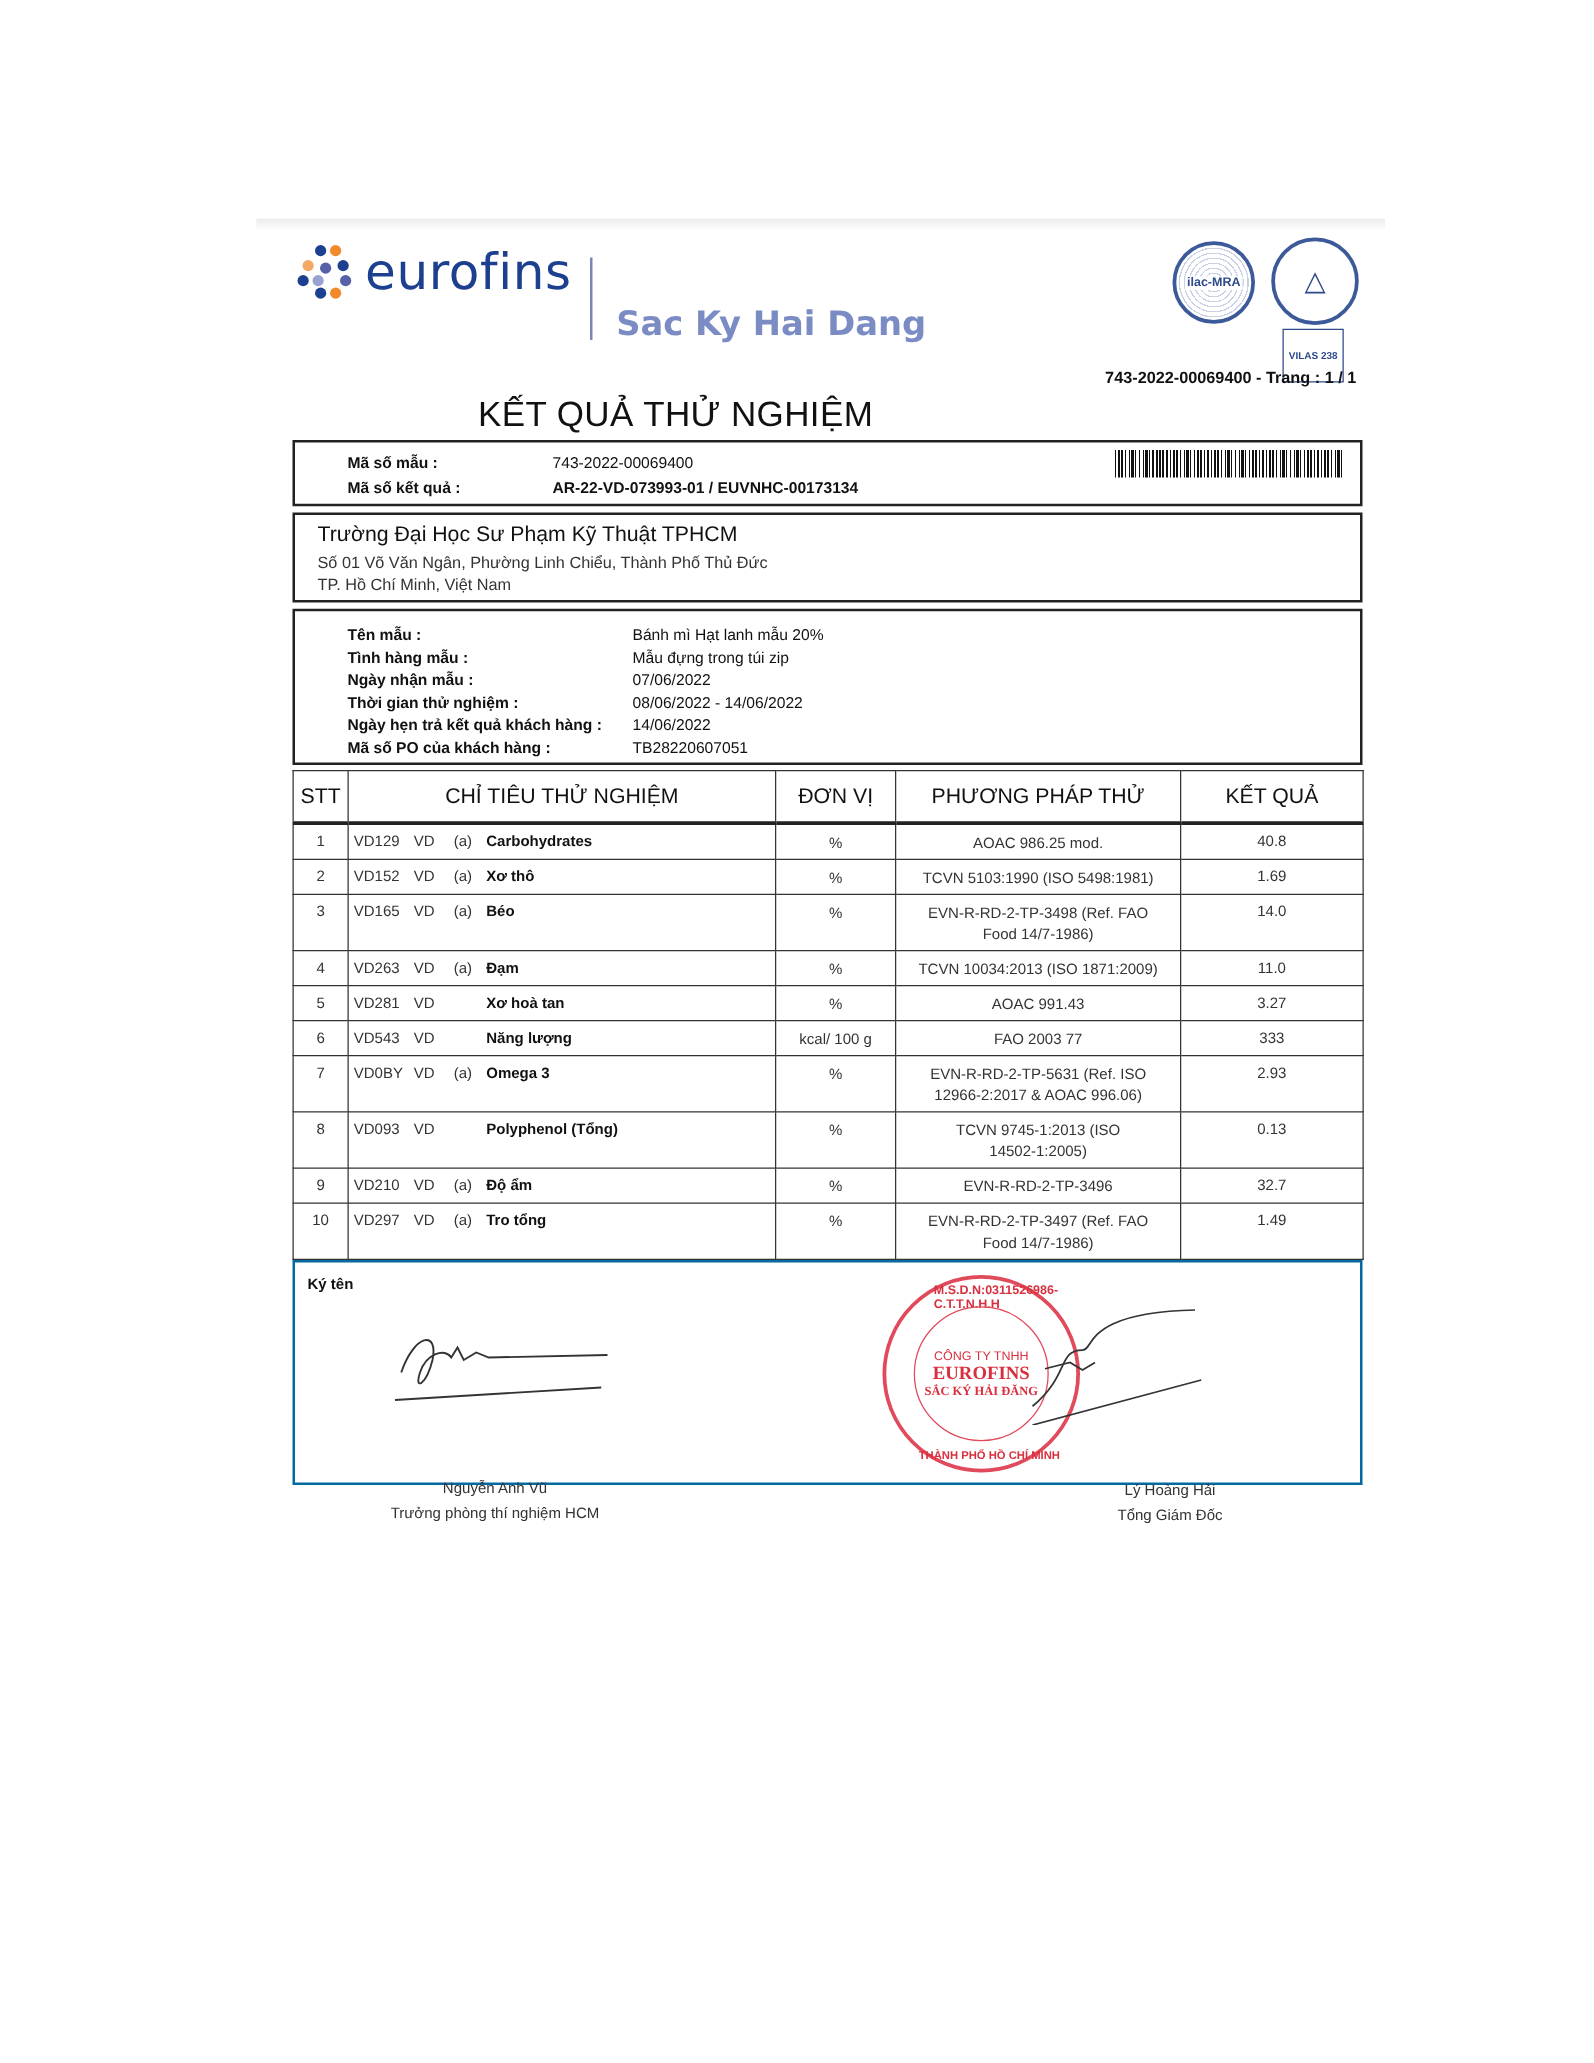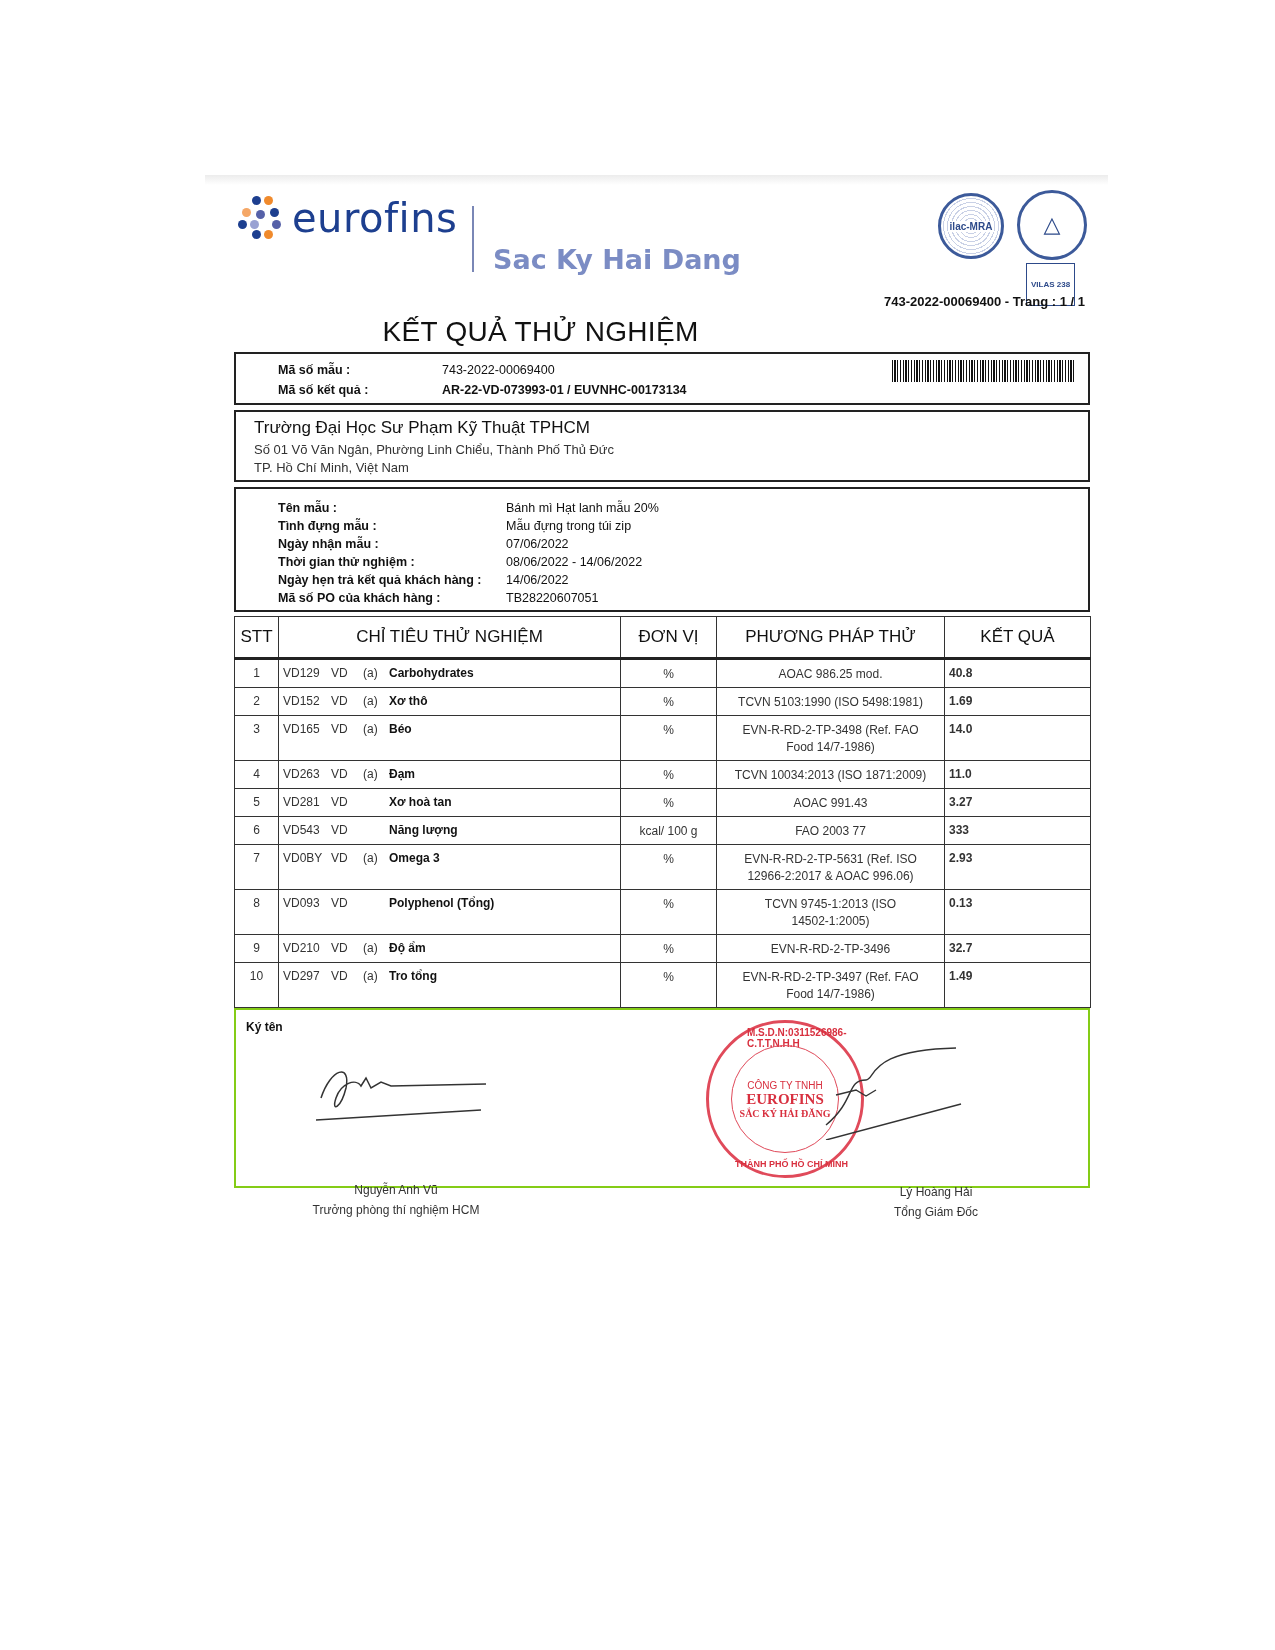--- a/index.html
+++ b/index.html
@@ -25,26 +25,26 @@
   .kv-b { font-weight:bold;padding-left:24px; }
   .barcode { position:absolute; right:14px; top:6px; width:182px; height:22px; background:repeating-linear-gradient(90deg,#111 0 1px,#fff 1px 2px,#111 2px 4px,#fff 4px 5px,#111 5px 6px,#fff 6px 8px,#111 8px 9px,#fff 9px 11px); }
   .org-name { position:absolute; left:18px; top:6px; font-size:17px; }
   .org-line { position:absolute; left:18px; font-size:13px; color:#333; }
   table.results { position:absolute; left:234px; top:616px; width:856px; border-collapse:collapse; table-layout:fixed; }
   table.results th, table.results td { border:1.5px solid #333; }
   table.results th { font-size:17px; font-weight:normal; height:38px; border-bottom:3px solid #222; }
   table.results td { font-size:12px; vertical-align:top; padding:6px 4px 4px; color:#333; }
   td.stt { text-align:center; }
   td.center { text-align:center; line-height:17px; }
-  td.res { font-weight:bold; color:#111; }
+  td.res { text-align:center; font-weight:normal; color:#111; }
   .code { display:inline-block; width:48px; }
   .vd { display:inline-block; width:32px; }
   .acc { display:inline-block; width:26px; }
   .param { font-weight:bold; color:#111; }
-  .sig { position:absolute; left:234px; top:1008px; width:856px; height:180px; border:2px solid #84cc16; box-sizing:border-box; }
+  .sig { position:absolute; left:234px; top:1008px; width:856px; height:180px; border:2px solid #0369a1; box-sizing:border-box; }
   .sig-label { position:absolute; left:10px; top:10px; font-size:12px; font-weight:bold; }
   .signer { position:absolute; text-align:center; font-size:12px; color:#333; line-height:20px;margin-top:40px; }
   .stamp { position:absolute; left:470px; top:10px; width:158px; height:158px; border-radius:50%; border:3px solid #e04a5a; color:#d8303f; box-sizing:border-box; }
   .stamp-inner { position:absolute; left:22px; top:22px; width:108px; height:108px; border-radius:50%; border:1.5px solid #e04a5a; box-sizing:border-box; display:flex; flex-direction:column; align-items:center; justify-content:center; font-family:"Liberation Serif", serif; }
   .stamp-ring { position:absolute; font-size:10px; font-weight:bold; }
 </style>
 </head>
 <body>
 
 <div class="topband"></div>
@@ -86,21 +86,21 @@
 
 <div class="box box2">
   <div class="org-name">Trường Đại Học Sư Phạm Kỹ Thuật TPHCM</div>
   <div class="org-line" style="top:30px;">Số 01 Võ Văn Ngân, Phường Linh Chiểu, Thành Phố Thủ Đức</div>
   <div class="org-line" style="top:48px;">TP. Hồ Chí Minh, Việt Nam</div>
 </div>
 
 <div class="box box3">
   <div class="kv kv-b" style="left:18px;top:12px;">Tên mẫu :</div>
   <div class="kv" style="left:270px;top:12px;">Bánh mì Hạt lanh mẫu 20%</div>
-  <div class="kv kv-b" style="left:18px;top:30px;">Tình đựng mẫu :</div>
+  <div class="kv kv-b" style="left:18px;top:30px;">Tình hàng mẫu :</div>
   <div class="kv" style="left:270px;top:30px;">Mẫu đựng trong túi zip</div>
   <div class="kv kv-b" style="left:18px;top:48px;">Ngày nhận mẫu :</div>
   <div class="kv" style="left:270px;top:48px;">07/06/2022</div>
   <div class="kv kv-b" style="left:18px;top:66px;">Thời gian thử nghiệm :</div>
   <div class="kv" style="left:270px;top:66px;">08/06/2022 - 14/06/2022</div>
   <div class="kv kv-b" style="left:18px;top:84px;">Ngày hẹn trả kết quả khách hàng :</div>
   <div class="kv" style="left:270px;top:84px;">14/06/2022</div>
   <div class="kv kv-b" style="left:18px;top:102px;">Mã số PO của khách hàng :</div>
   <div class="kv" style="left:270px;top:102px;">TB28220607051</div>
 </div>

